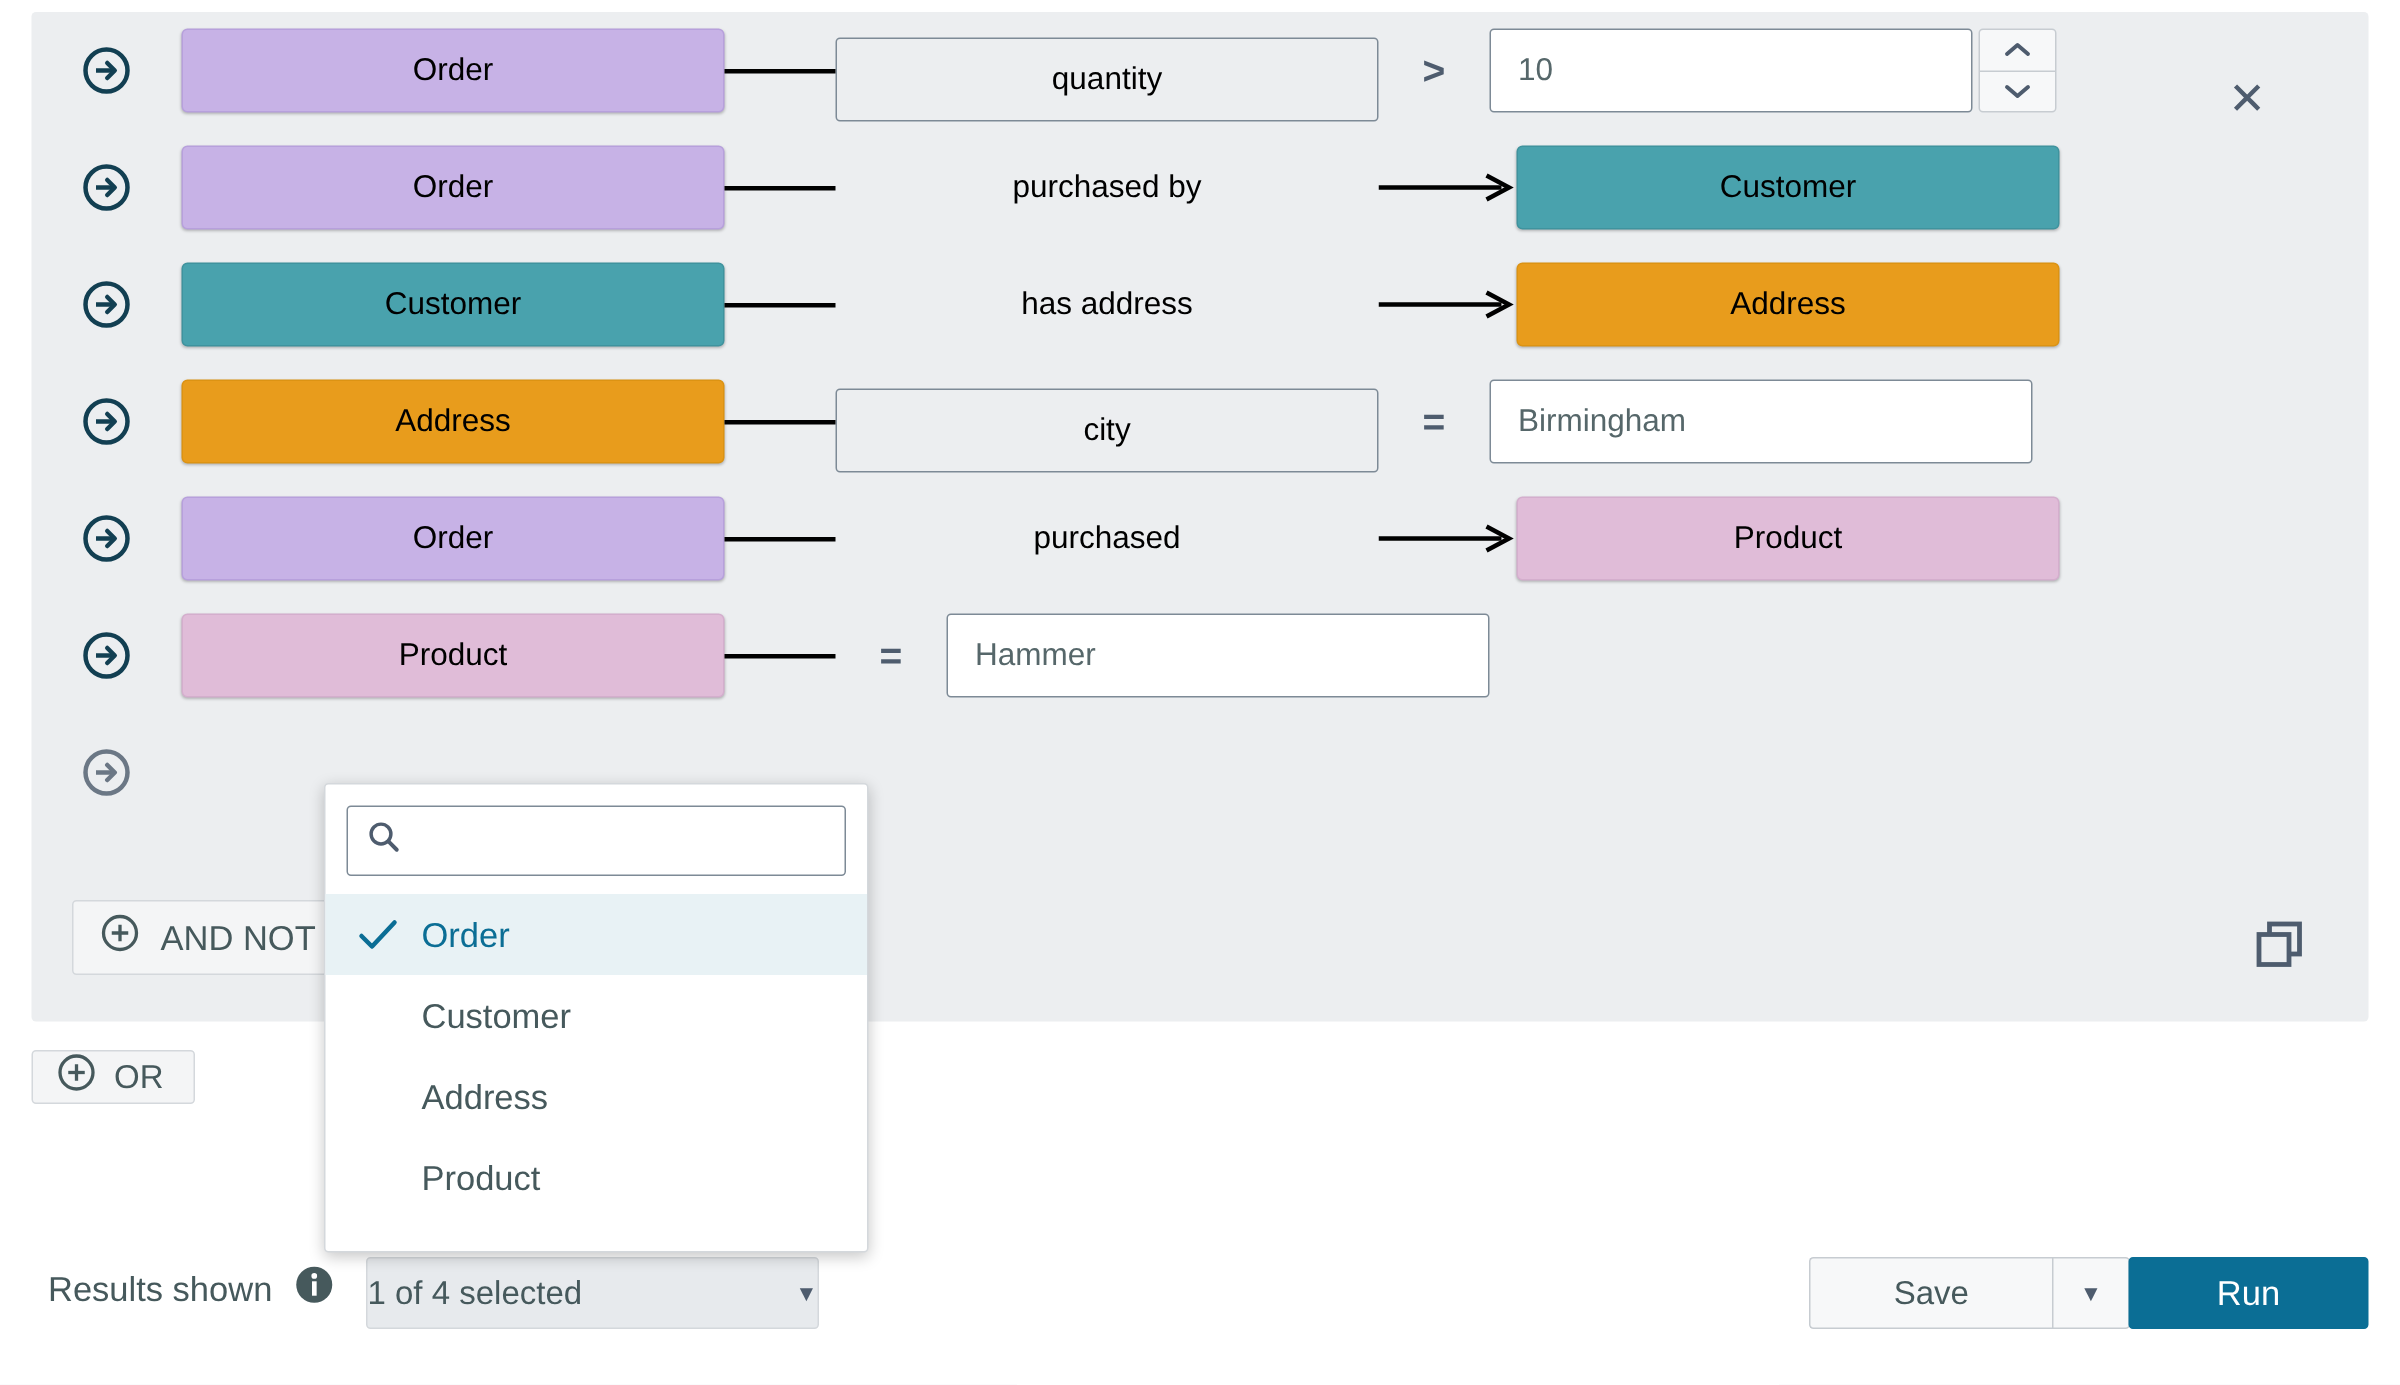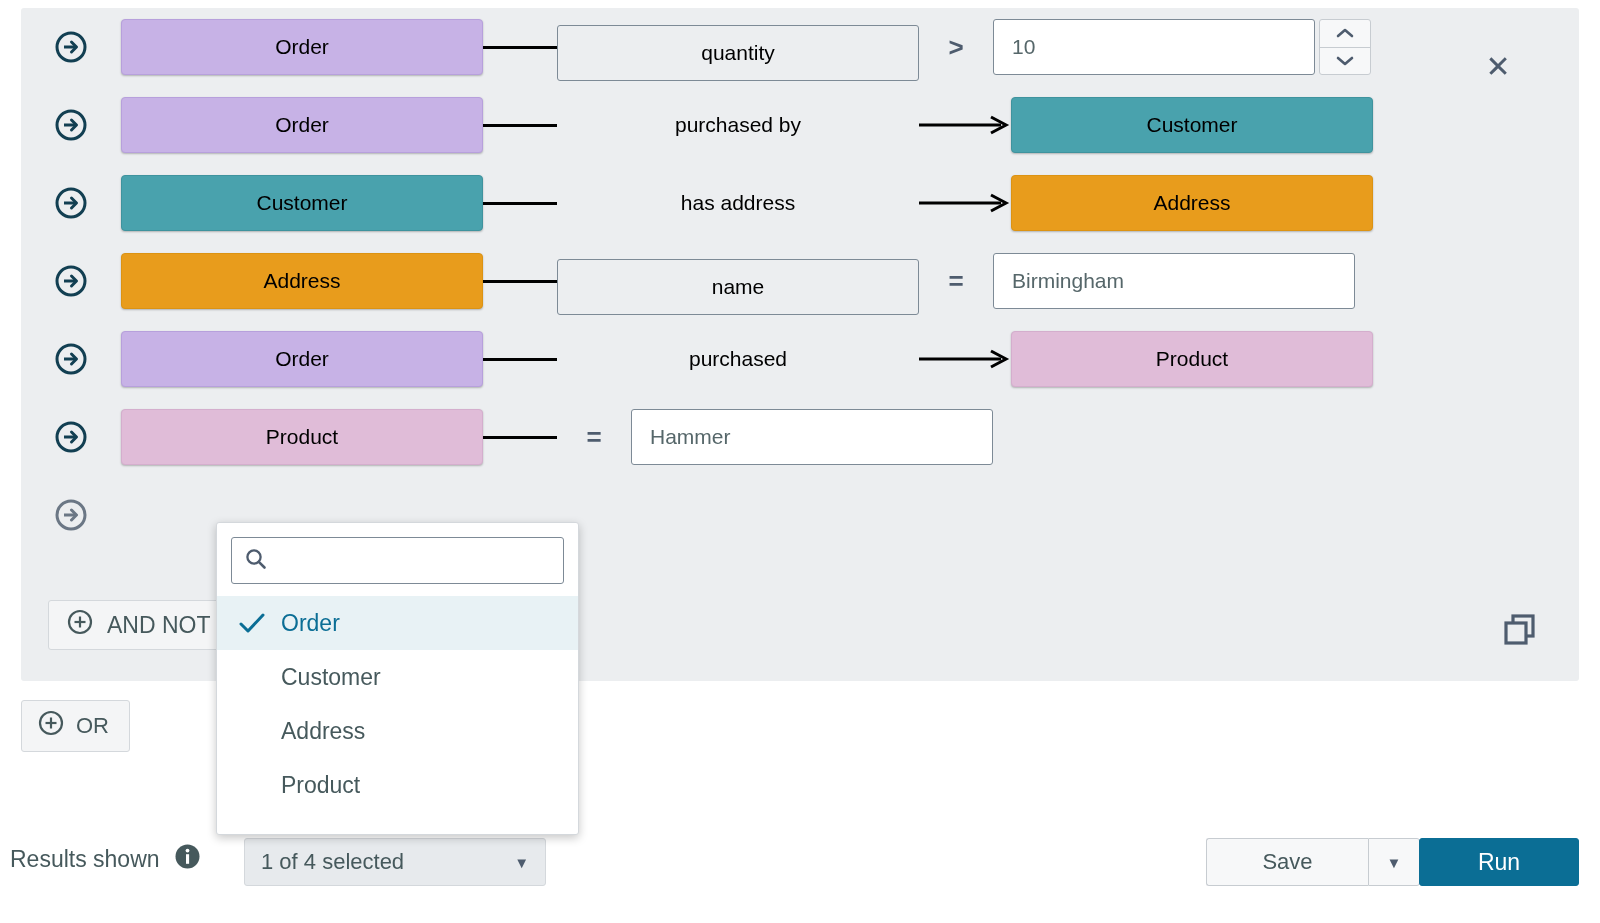--- a/index.html
+++ b/index.html
@@ -178,48 +178,48 @@
     position: absolute;
     right: 38px; top: 600px;
     width: 42px; height: 42px;
     cursor: pointer;
   }
 
   
   .orbtn {
     position: absolute;
     left: 21px; top: 700px;
-    height: 52px;
+    height: 36px;
     padding: 0 20px 0 16px;
     background: #f4f5f6;
     border: 1px solid #d4d8dc;
     border-radius: 3px;
     display: flex;
     align-items: center;
     gap: 12px;
     font-size: 22px;
     color: #46595c;
     cursor: pointer;
   }
   .results-label {
     position: absolute;
-    left: 10px; top: 843px;
+    left: 32px; top: 843px;
     display: flex; align-items: center; gap: 14px;
     font-size: 23px; color: #46595c;
   }
   .select-box {
     position: absolute;
     left: 244px; top: 838px;
     width: 302px; height: 48px;
     background: #e7eaed;
     border: 1px solid #d4d8dc;
     border-radius: 3px;
     display: flex;
     align-items: center;
-    padding: 0 16px;
+    padding: 0 0;
     font-size: 22px;
     color: #46595c;
     cursor: pointer;
   }
   .select-box .caret { margin-left: auto; color: #4e5c6e; font-size: 15px; }
 
   .save-group {
     position: absolute;
     right: 180px; top: 838px;
     display: flex;
@@ -386,21 +386,21 @@
             <svg width="34" height="34" viewBox="0 0 34 34">
               <circle cx="17" cy="17" r="14" fill="none" stroke="#123f52" stroke-width="3"></circle>
               <line x1="10" y1="17" x2="22" y2="17" stroke="#123f52" stroke-width="3"></line>
               <polyline points="17.5,12 22.5,17 17.5,22" fill="none" stroke="#123f52" stroke-width="3" stroke-linecap="round" stroke-linejoin="round"></polyline>
             </svg>
           </div>
           <div class="entity address">Address</div>
           <div class="conn">
             <div class="line"></div>
           </div>
-          <div class="prop">name</div>
+          <div class="prop">city</div>
           <div class="op">=</div>
           <div class="valinput">Birmingham</div>
         </div>
         <div class="qrow">
           <div class="rowicon">
             <svg width="34" height="34" viewBox="0 0 34 34">
               <circle cx="17" cy="17" r="14" fill="none" stroke="#123f52" stroke-width="3"></circle>
               <line x1="10" y1="17" x2="22" y2="17" stroke="#123f52" stroke-width="3"></line>
               <polyline points="17.5,12 22.5,17 17.5,22" fill="none" stroke="#123f52" stroke-width="3" stroke-linecap="round" stroke-linejoin="round"></polyline>
             </svg>

